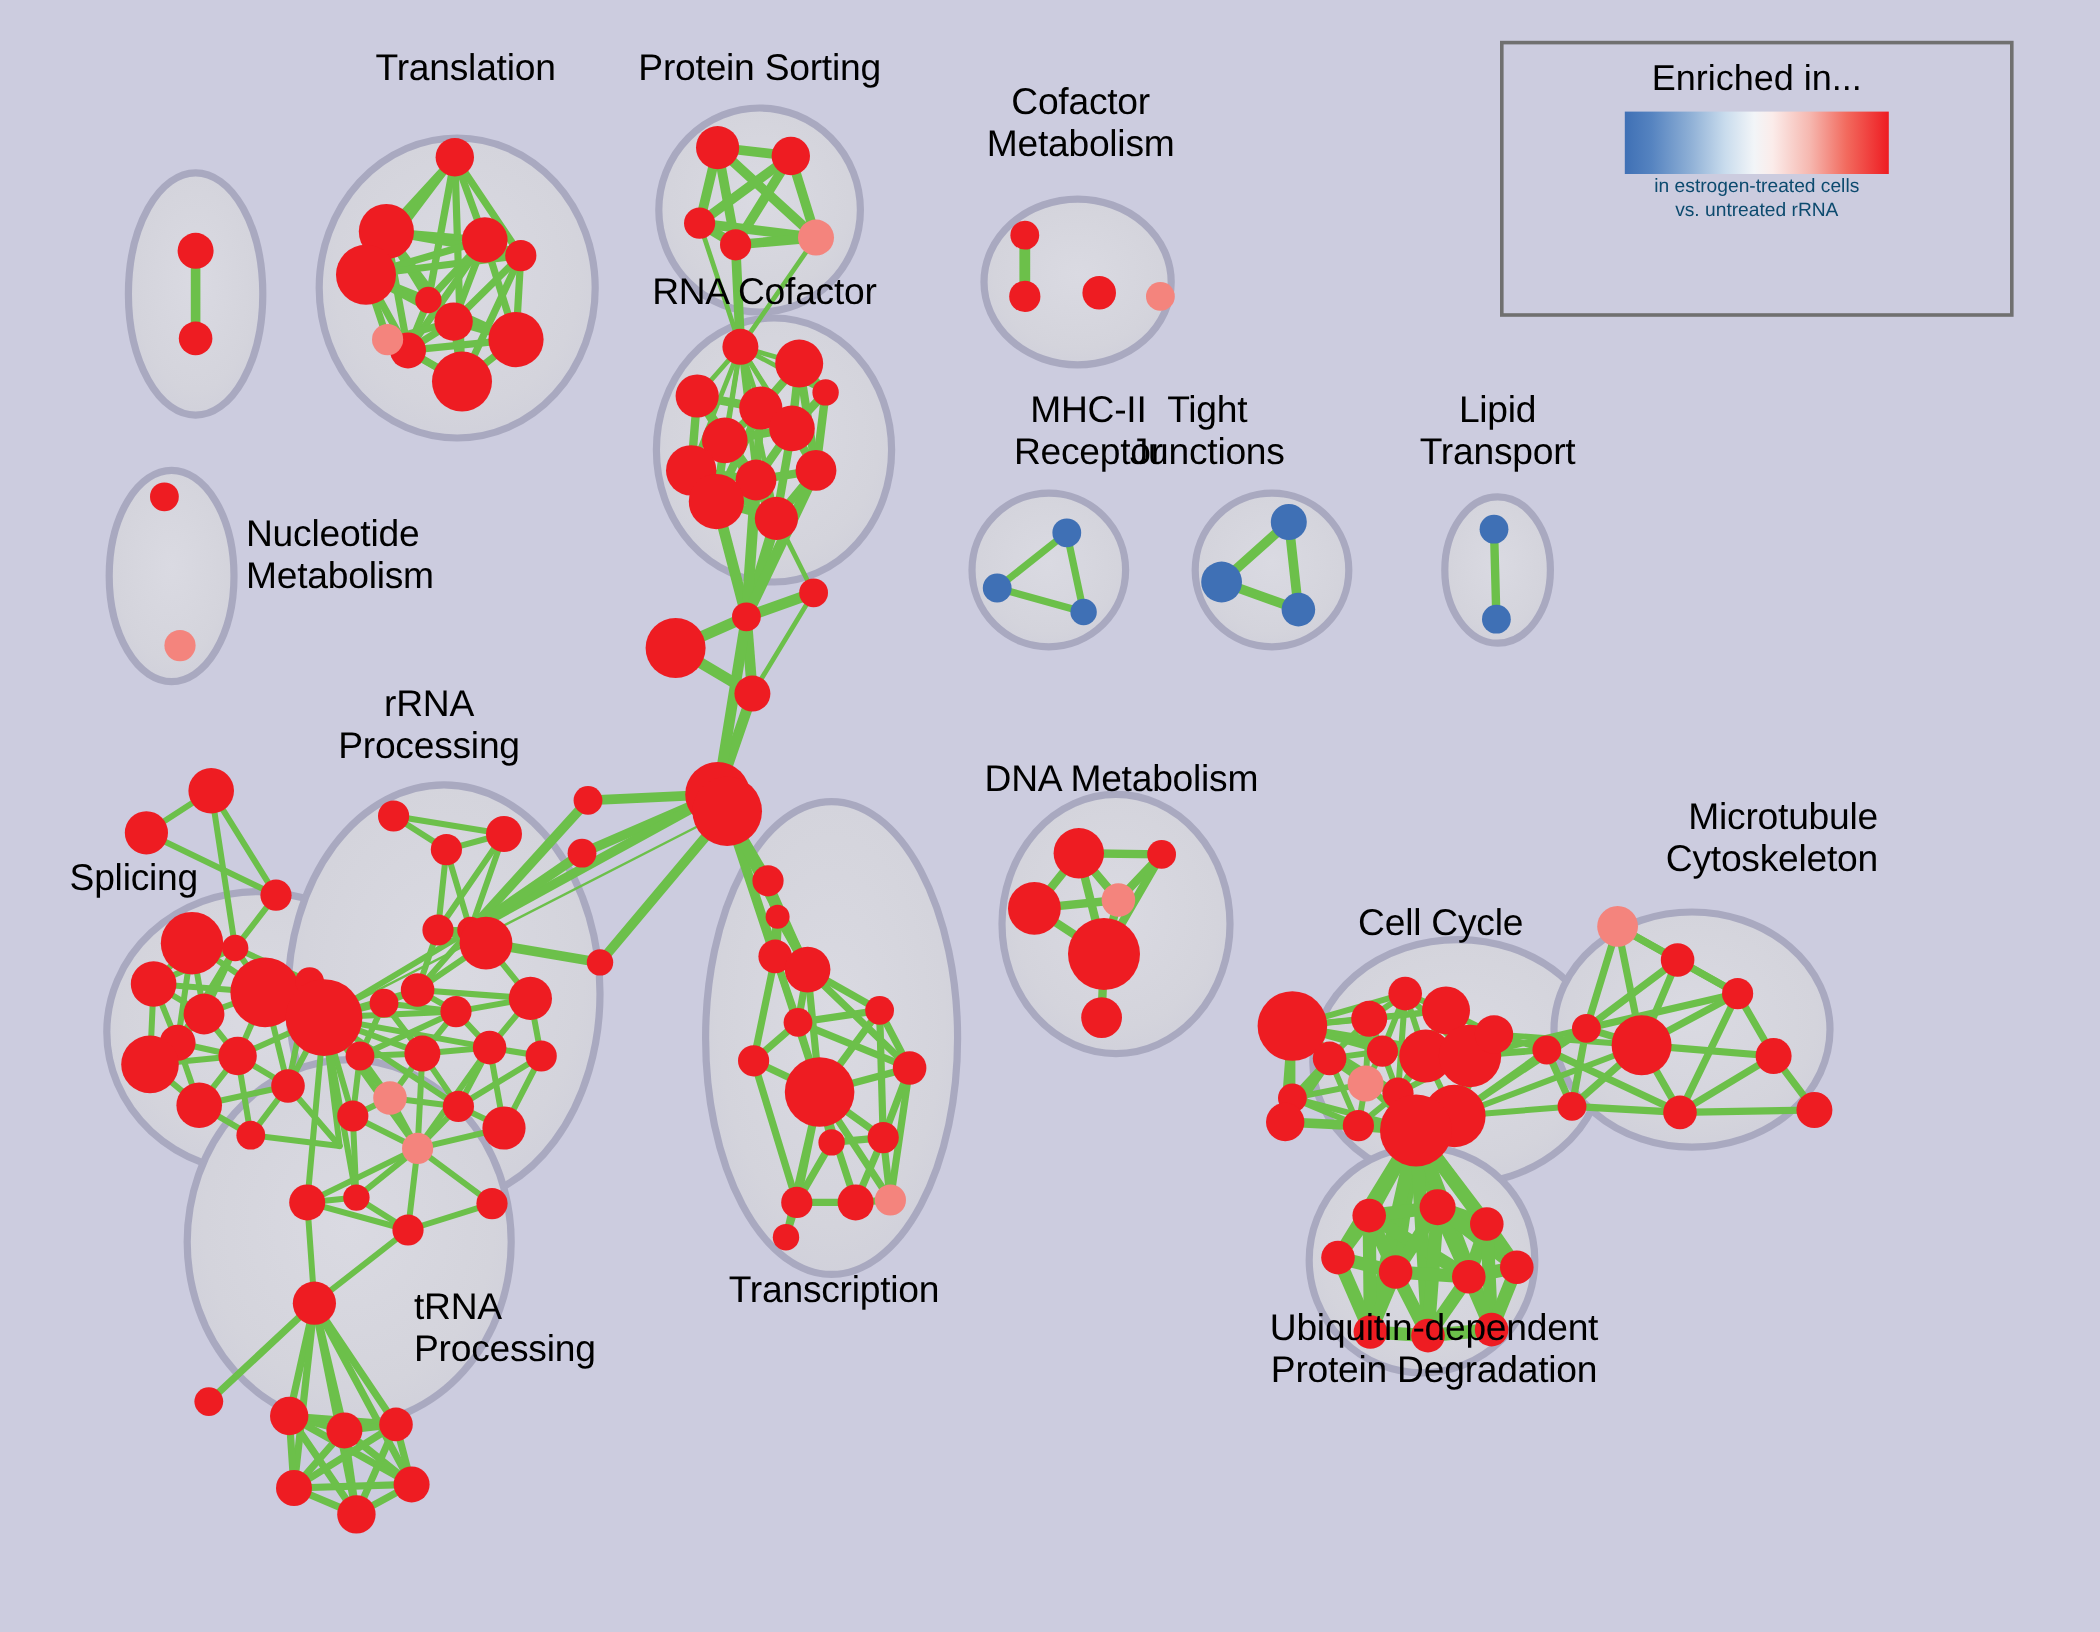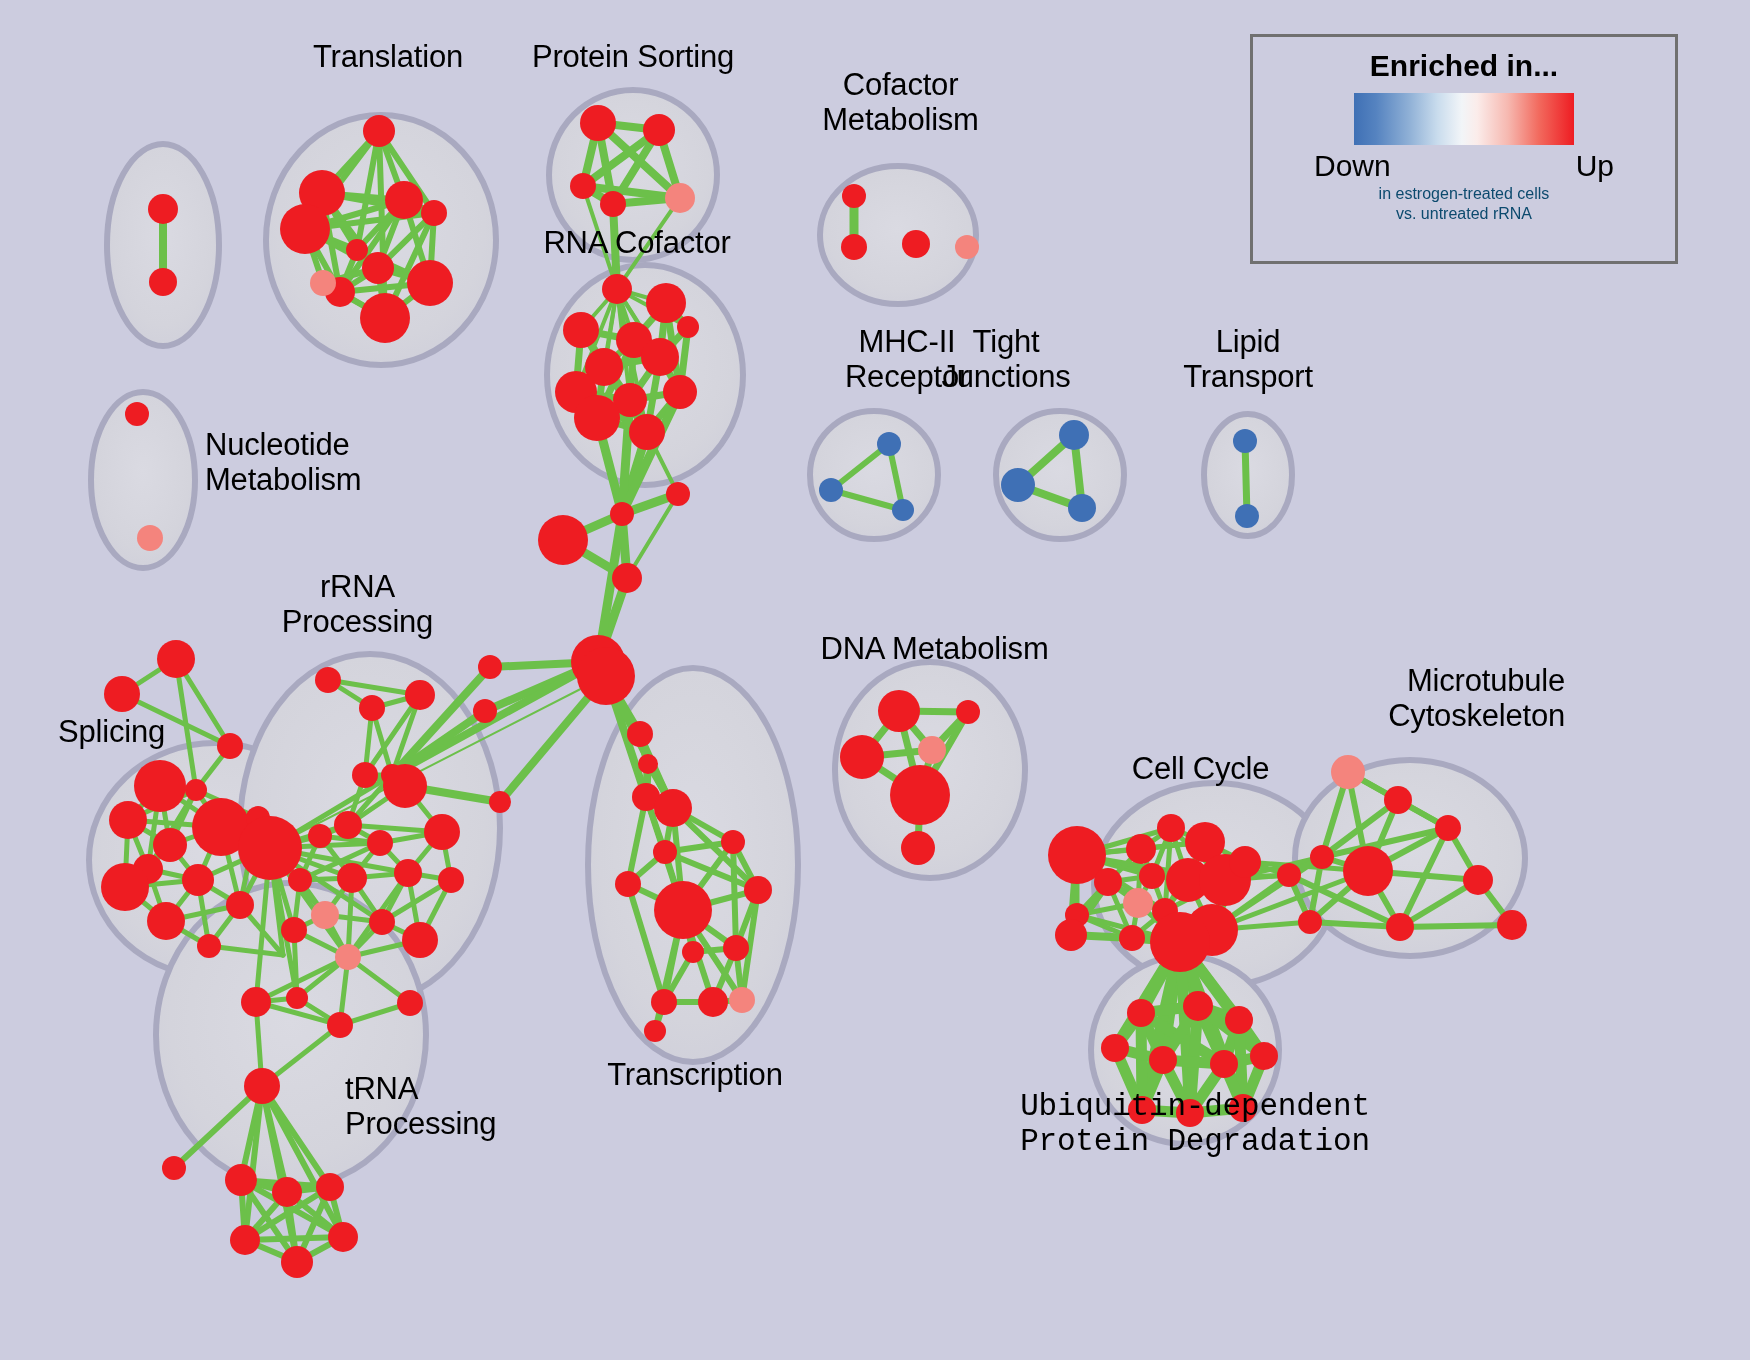--- a/index.html
+++ b/index.html
@@ -43,21 +43,20 @@
     display: flex;
     flex-direction: column;
     align-items: center;
     justify-content: flex-start;
     padding-top: 12px;
   }
   .legend-title {
     font-size: 30px;
     color: #000;
     font-family: "Liberation Sans", sans-serif;
-    font-weight: bold;
   }
   .legend-bar {
     width: 220px;
     height: 52px;
     margin-top: 10px;
     background: linear-gradient(to right,
       #3f70b5 0%, #5583c0 10%, #8fb0d6 25%, #c9dced 38%,
       #f2f5f8 49%, #fbecea 56%, #f6b8b0 70%, #f26a5e 84%, #ee1c22 100%);
   }
   .legend-endpoints {
@@ -847,27 +846,23 @@
   <div class="cluster-label" style="left:250px; top:570px; width:215px;">rRNA
 Processing</div>
   <div class="cluster-label" style="left:58px;  top:715px; width:160px; text-align:left;">Splicing</div>
   <div class="cluster-label" style="left:345px; top:1072px;width:220px; text-align:left;">tRNA
 Processing</div>
   <div class="cluster-label" style="left:580px; top:1058px;width:230px;">Transcription</div>
   <div class="cluster-label" style="left:812px; top:632px; width:245px;">DNA Metabolism</div>
   <div class="cluster-label" style="left:1108px;top:752px; width:185px;">Cell Cycle</div>
   <div class="cluster-label" style="left:1300px;top:664px; width:265px;text-align:right;">Microtubule
 Cytoskeleton</div>
-  <div class="cluster-label" style="left:1000px;top:1090px;width:390px;font-family:Liberation Mono, monospace;">Ubiquitin-dependent
+  <div class="cluster-label" style="left:1000px;top:1090px;width:390px;">Ubiquitin-dependent
 Protein Degradation</div>
 
   <div class="legend-box">
     <div class="legend-title">Enriched in...</div>
     <div class="legend-bar"></div>
-    <div class="legend-endpoints">
-      <span>Down</span>
-      <span>Up</span>
-    </div>
     <div class="legend-sub">in estrogen-treated cells</div>
     <div class="legend-sub">vs. untreated rRNA</div>
   </div>
 
 </div>
 
 </body></html>

